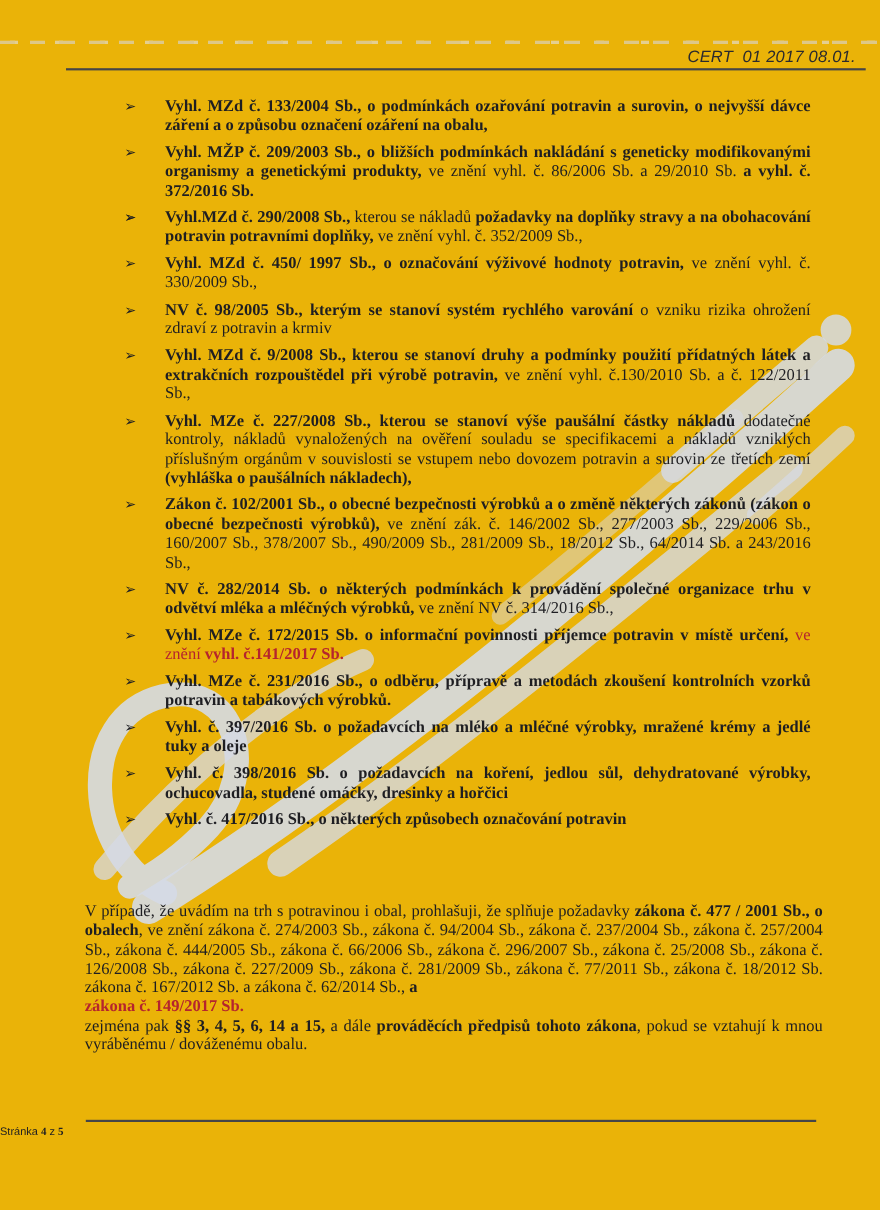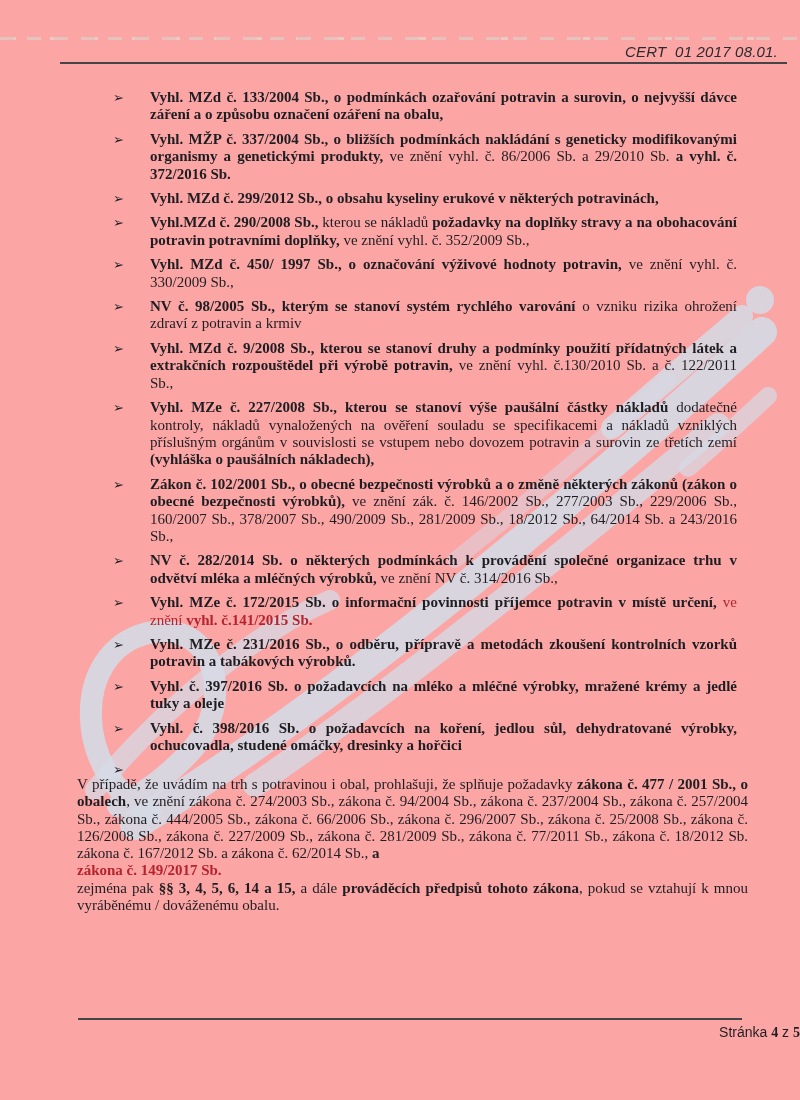--- a/index.html
+++ b/index.html
@@ -1,17 +1,17 @@
 <!DOCTYPE html>
 <html><head>
 <meta charset="utf-8">
 <style>
   html,body{margin:0;padding:0;background:#ffffff;}
   .page{
-    position:relative;width:800px;height:1100px;background:#fca5a5;overflow:hidden;
+    position:relative;width:800px;height:1100px;background:#eab308;overflow:hidden;
     font-family:"Liberation Serif","DejaVu Serif",serif;color:#1e1e22;
   }
   .scan-artifact{
     position:absolute;left:0;top:37px;width:800px;height:3px;opacity:.65;
     background:
       repeating-linear-gradient(90deg,#d8d4cd 0 14px,transparent 14px 27px),
       repeating-linear-gradient(90deg,transparent 0 9px,#e3dfd8 9px 16px,transparent 16px 41px);
   }
   .header-code{
     position:absolute;top:43px;right:22px;
@@ -22,27 +22,27 @@
   .watermark{position:absolute;left:0;top:0;z-index:0;pointer-events:none;}
   .list{position:absolute;left:113px;top:89px;width:624px;z-index:1;}
   .item{position:relative;padding-left:37px;margin-bottom:7px;font-size:15px;line-height:17.4px;text-align:justify;}
   .marker{
     position:absolute;left:0;top:0;font-family:"DejaVu Sans",sans-serif;
     font-size:13px;color:#1e1e22;
   }
   .b{font-weight:700;font-family:Liberation Serif, serif;}
   .red{color:#b5242e;}
   .paragraph{
-    position:absolute;left:77px;top:776px;width:671px;z-index:1;
+    position:absolute;left:77px;top:821px;width:671px;z-index:1;
     font-size:15px;line-height:17.3px;text-align:justify;
   }
   .footer-rule{position:absolute;left:78px;top:1018px;width:664px;height:0;border-top:2px solid #454548;}
   .footer{
-    position:absolute;left:0;top:1024px;width:800px;text-align:right;z-index:1;
-    font-family:"Liberation Sans","DejaVu Sans",sans-serif;font-size:14px;color:#1f1f23;
+    position:absolute;left:0;top:1024px;width:800px;text-align:left;z-index:1;
+    font-family:"Liberation Sans","DejaVu Sans",sans-serif;font-size:10px;color:#1f1f23;
   }
 </style>
 </head>
 <body>
 
 <div class="page">
 
   <div class="scan-artifact"></div>
 
   <span class="header-code">CERT  01 2017 08.01.</span>
@@ -56,34 +56,34 @@
       <path d="M255 785 C 430 665 595 525 718 425" stroke-width="24" opacity="0.8"></path>
       <path d="M612 428 C 655 390 700 352 742 316" stroke-width="22" opacity="0.85"></path>
       <path d="M688 468 C 714 446 738 424 768 396" stroke-width="18" opacity="0.7"></path>
       <path d="M455 560 C 530 500 600 440 668 380" stroke-width="16" opacity="0.5"></path>
       <circle cx="760" cy="300" r="14" fill="#d5dae5" stroke="none" opacity="0.85"></circle>
     </g>
   </svg>
 
   <div class="list" id="list">
       <div class="item"><span class="marker">➢</span><span><span class="b">Vyhl. MZd č. 133/2004 Sb., o podmínkách ozařování potravin a surovin, o nejvyšší dávce záření a o způsobu označení ozáření na obalu,</span></span></div>
-      <div class="item"><span class="marker">➢</span><span><span class="b">Vyhl. MŽP č. 337/2004 Sb., o bližších podmínkách nakládání s geneticky modifikovanými organismy a genetickými produkty, </span><span>ve znění vyhl. č. 86/2006 Sb. a 29/2010 Sb. </span><span class="b">a vyhl. č. 372/2016 Sb.</span></span></div>
-      <div class="item"><span class="marker">➢</span><span><span class="b">Vyhl. MZd č. 299/2012 Sb., o obsahu kyseliny erukové v některých potravinách,</span></span></div>
+      <div class="item"><span class="marker">➢</span><span><span class="b">Vyhl. MŽP č. 209/2003 Sb., o bližších podmínkách nakládání s geneticky modifikovanými organismy a genetickými produkty, </span><span>ve znění vyhl. č. 86/2006 Sb. a 29/2010 Sb. </span><span class="b">a vyhl. č. 372/2016 Sb.</span></span></div>
+      <div class="item"><span class="marker">➢</span></div>
       <div class="item"><span class="marker">➢</span><span><span class="b">Vyhl.MZd č. 290/2008 Sb., </span><span>kterou se nákladů </span><span class="b">požadavky na doplňky stravy a na obohacování potravin potravními doplňky, </span><span>ve znění vyhl. č. 352/2009 Sb.,</span></span></div>
       <div class="item"><span class="marker">➢</span><span><span class="b">Vyhl. MZd č. 450/ 1997 Sb., o označování výživové hodnoty potravin, </span><span>ve znění vyhl. č. 330/2009 Sb.,</span></span></div>
       <div class="item"><span class="marker">➢</span><span><span class="b">NV č. 98/2005 Sb., kterým se stanoví systém rychlého varování </span><span>o vzniku rizika ohrožení zdraví z potravin a krmiv</span></span></div>
       <div class="item"><span class="marker">➢</span><span><span class="b">Vyhl. MZd č. 9/2008 Sb., kterou se stanoví druhy a podmínky použití přídatných látek a extrakčních rozpouštědel při výrobě potravin, </span><span>ve znění vyhl. č.130/2010 Sb. a č. 122/2011 Sb.,</span></span></div>
       <div class="item"><span class="marker">➢</span><span><span class="b">Vyhl. MZe č. 227/2008 Sb., kterou se stanoví výše paušální částky nákladů </span><span>dodatečné kontroly, nákladů vynaložených na ověření souladu se specifikacemi a nákladů vzniklých příslušným orgánům v souvislosti se vstupem nebo dovozem potravin a surovin ze třetích zemí </span><span class="b">(vyhláška o paušálních nákladech),</span></span></div>
       <div class="item"><span class="marker">➢</span><span><span class="b">Zákon č. 102/2001 Sb., o obecné bezpečnosti výrobků a o změně některých zákonů (zákon o obecné bezpečnosti výrobků), </span><span>ve znění zák. č. 146/2002 Sb., 277/2003 Sb., 229/2006 Sb., 160/2007 Sb., 378/2007 Sb., 490/2009 Sb., 281/2009 Sb., 18/2012 Sb., 64/2014 Sb. a 243/2016 Sb.,</span></span></div>
       <div class="item"><span class="marker">➢</span><span><span class="b">NV č. 282/2014 Sb. o některých podmínkách k provádění společné organizace trhu v odvětví mléka a mléčných výrobků, </span><span>ve znění NV č. 314/2016 Sb.,</span></span></div>
-      <div class="item"><span class="marker">➢</span><span><span class="b">Vyhl. MZe č. 172/2015 Sb. o informační povinnosti příjemce potravin v místě určení, </span><span class="red">ve znění </span><span class="b red">vyhl. č.141/2015 Sb.</span></span></div>
+      <div class="item"><span class="marker">➢</span><span><span class="b">Vyhl. MZe č. 172/2015 Sb. o informační povinnosti příjemce potravin v místě určení, </span><span class="red">ve znění </span><span class="b red">vyhl. č.141/2017 Sb.</span></span></div>
       <div class="item"><span class="marker">➢</span><span><span class="b">Vyhl. MZe č. 231/2016 Sb., o odběru, přípravě a metodách zkoušení kontrolních vzorků potravin a tabákových výrobků.</span></span></div>
       <div class="item"><span class="marker">➢</span><span><span class="b">Vyhl. č. 397/2016 Sb. o požadavcích na mléko a mléčné výrobky, mražené krémy a jedlé tuky a oleje</span></span></div>
       <div class="item"><span class="marker">➢</span><span><span class="b">Vyhl. č. 398/2016 Sb. o požadavcích na koření, jedlou sůl, dehydratované výrobky, ochucovadla, studené omáčky, dresinky a hořčici</span></span></div>
-      <div class="item"><span class="marker">➢</span></div>
+      <div class="item"><span class="marker">➢</span><span><span class="b">Vyhl. č. 417/2016 Sb., o některých způsobech označování potravin</span></span></div>
     </div>
 
   <div class="paragraph"><span>V případě, že uvádím na trh s potravinou i obal, prohlašuji, že splňuje požadavky </span><span class="b">zákona č. 477 / 2001 Sb., o obalech</span><span>, ve znění zákona č. 274/2003 Sb., zákona č. 94/2004 Sb., zákona č. 237/2004 Sb., zákona č. 257/2004 Sb., zákona č. 444/2005 Sb., zákona č. 66/2006 Sb., zákona č. 296/2007 Sb., zákona č. 25/2008 Sb., zákona č. 126/2008 Sb., zákona č. 227/2009 Sb., zákona č. 281/2009 Sb., zákona č. 77/2011 Sb., zákona č. 18/2012 Sb. zákona č. 167/2012 Sb. a zákona č. 62/2014 Sb., </span><span class="b">a</span><br><span class="b red">zákona č. 149/2017 Sb.</span><br><span>zejména pak </span><span class="b">§§ 3, 4, 5, 6, 14 a 15,</span><span> a dále </span><span class="b">prováděcích předpisů tohoto zákona</span><span>, pokud se vztahují k mnou vyráběnému / dováženému obalu.</span></div>
 
   <div class="footer-rule"></div>
   <div class="footer"><span>Stránka </span><span class="b">4</span><span> z </span><span class="b">5</span></div>
 
 </div>
 
 </body></html>

